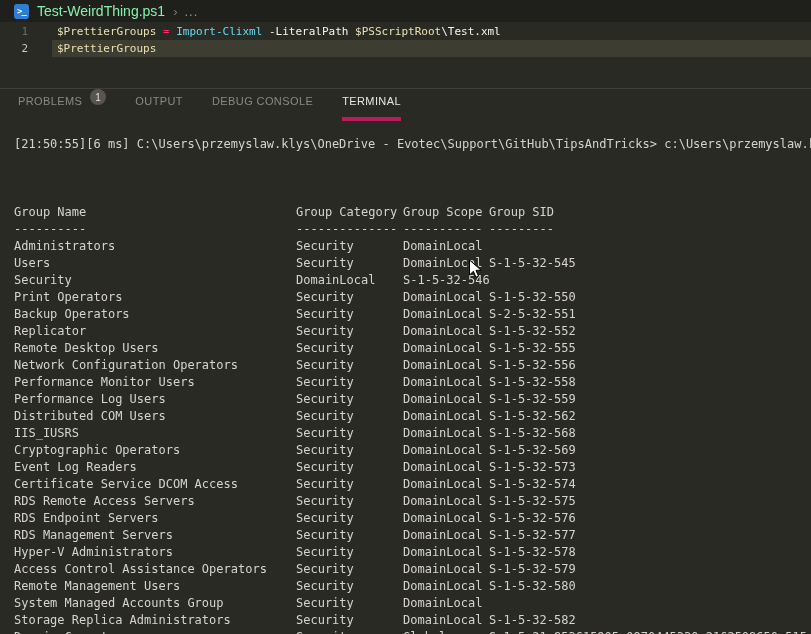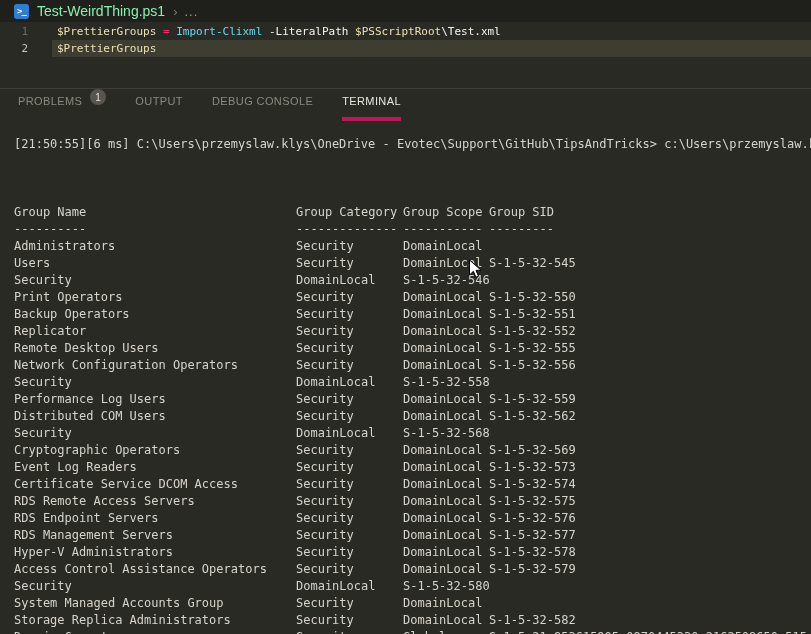--- a/index.html
+++ b/index.html
@@ -92,37 +92,37 @@
       <div class="tline">[21:50:55][6 ms] C:\Users\przemyslaw.klys\OneDrive - Evotec\Support\GitHub\TipsAndTricks&gt; c:\Users\przemyslaw.klys</div>
       <div class="tline">&nbsp;</div>
       <div class="tline">&nbsp;</div>
       <div class="tline">&nbsp;</div>
       <div class="trow"><span>Group Name</span><span>Group Category</span><span>Group Scope</span><span>Group SID</span></div>
       <div class="trow"><span>----------</span><span>--------------</span><span>-----------</span><span>---------</span></div>
       <div class="trow"><span>Administrators</span><span>Security</span><span>DomainLocal</span></div>
       <div class="trow"><span>Users</span><span>Security</span><span>DomainLocal</span><span>S-1-5-32-545</span></div>
       <div class="trow"><span>Security</span><span>DomainLocal</span><span>S-1-5-32-546</span></div>
       <div class="trow"><span>Print Operators</span><span>Security</span><span>DomainLocal</span><span>S-1-5-32-550</span></div>
-      <div class="trow"><span>Backup Operators</span><span>Security</span><span>DomainLocal</span><span>S-1-5-32-551</span></div>
+      <div class="trow"><span>Backup Operators</span><span>Security</span><span>DomainLocal</span><span>S-2-5-32-551</span></div>
       <div class="trow"><span>Replicator</span><span>Security</span><span>DomainLocal</span><span>S-1-5-32-552</span></div>
       <div class="trow"><span>Remote Desktop Users</span><span>Security</span><span>DomainLocal</span><span>S-1-5-32-555</span></div>
       <div class="trow"><span>Network Configuration Operators</span><span>Security</span><span>DomainLocal</span><span>S-1-5-32-556</span></div>
-      <div class="trow"><span>Security</span><span>DomainLocal</span><span>S-1-5-32-558</span></div>
+      <div class="trow"><span>Performance Monitor Users</span><span>Security</span><span>DomainLocal</span><span>S-1-5-32-558</span></div>
       <div class="trow"><span>Performance Log Users</span><span>Security</span><span>DomainLocal</span><span>S-1-5-32-559</span></div>
       <div class="trow"><span>Distributed COM Users</span><span>Security</span><span>DomainLocal</span><span>S-1-5-32-562</span></div>
-      <div class="trow"><span>Security</span><span>DomainLocal</span><span>S-1-5-32-568</span></div>
+      <div class="trow"><span>IIS_IUSRS</span><span>Security</span><span>DomainLocal</span><span>S-1-5-32-568</span></div>
       <div class="trow"><span>Cryptographic Operators</span><span>Security</span><span>DomainLocal</span><span>S-1-5-32-569</span></div>
       <div class="trow"><span>Event Log Readers</span><span>Security</span><span>DomainLocal</span><span>S-1-5-32-573</span></div>
       <div class="trow"><span>Certificate Service DCOM Access</span><span>Security</span><span>DomainLocal</span><span>S-1-5-32-574</span></div>
       <div class="trow"><span>RDS Remote Access Servers</span><span>Security</span><span>DomainLocal</span><span>S-1-5-32-575</span></div>
       <div class="trow"><span>RDS Endpoint Servers</span><span>Security</span><span>DomainLocal</span><span>S-1-5-32-576</span></div>
       <div class="trow"><span>RDS Management Servers</span><span>Security</span><span>DomainLocal</span><span>S-1-5-32-577</span></div>
       <div class="trow"><span>Hyper-V Administrators</span><span>Security</span><span>DomainLocal</span><span>S-1-5-32-578</span></div>
       <div class="trow"><span>Access Control Assistance Operators</span><span>Security</span><span>DomainLocal</span><span>S-1-5-32-579</span></div>
-      <div class="trow"><span>Security</span><span>DomainLocal</span><span>S-1-5-32-580</span></div>
+      <div class="trow"><span>Remote Management Users</span><span>Security</span><span>DomainLocal</span><span>S-1-5-32-580</span></div>
       <div class="trow"><span>System Managed Accounts Group</span><span>Security</span><span>DomainLocal</span></div>
       <div class="trow"><span>Storage Replica Administrators</span><span>Security</span><span>DomainLocal</span><span>S-1-5-32-582</span></div>
       <div class="trow"><span>Domain Computers</span><span>Security</span><span>Global</span><span>S-1-5-21-853615905-0970445330-2162508650-515</span></div>
     </div>
 
   <svg class="cursor" width="14" height="21" viewBox="0 0 14 21">
     <path d="M1.5 1 L1.5 16 L5.4 12.3 L7.9 18.2 L10.5 17.1 L8 11.4 L13 11.1 Z" fill="#ffffff" stroke="#000000" stroke-width="1"></path>
   </svg>
 
 </div>

